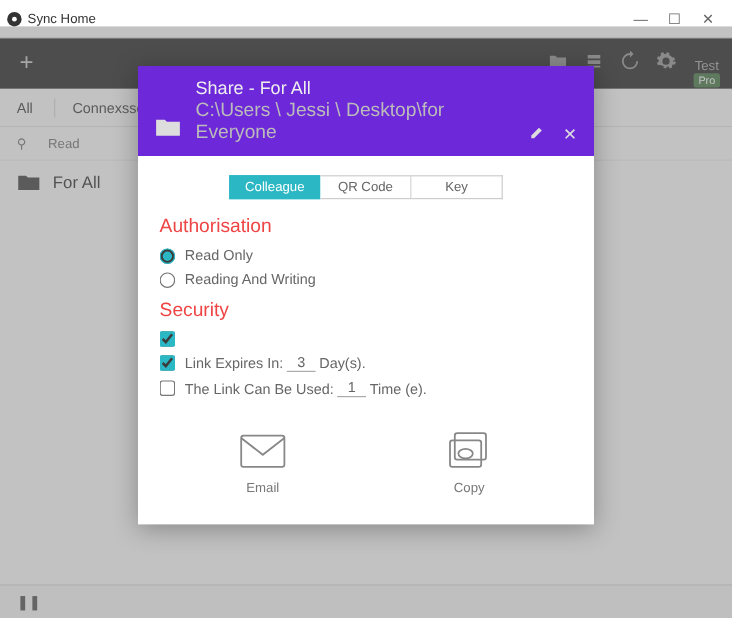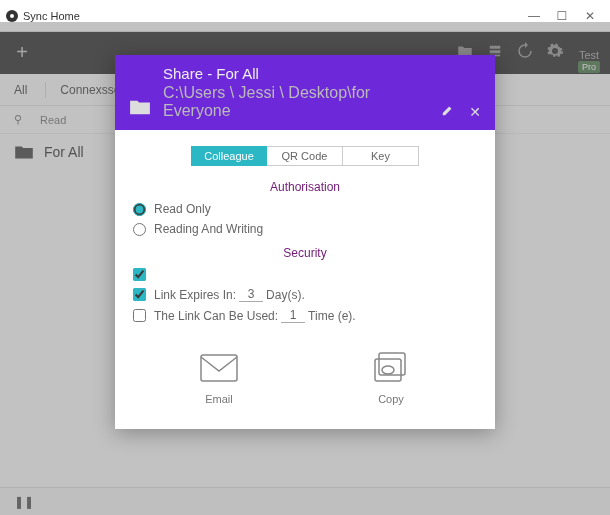--- a/index.html
+++ b/index.html
@@ -47,21 +47,21 @@
 .modal-header .mh-path { font-size: 16px; color: #bbb; margin-top: 2px; }
 .modal-header .mh-btn { color: #ddd; cursor: pointer; margin-left: 14px; font-size: 14px; }
 .modal-header .mh-btn svg { width: 14px; height: 14px; fill: #ddd; }
 
 .modal-body { padding: 16px 18px 24px; font-size: 12px; color: #555; }
 .tabs { display: flex; justify-content: center; margin-bottom: 14px; }
 .tab { border: 1px solid #ccc; padding: 3px 0; width: 76px; text-align: center; font-size: 11px; color: #666; cursor: pointer; background: #fff; }
 .tab + .tab { border-left: none; }
 .tab.active { background: #2bb8c4; color: #fff; border-color: #2bb8c4; }
 
-.section-title { font-size: 12px; color: #701a75; margin: 10px 0 8px; text-align: center; }
+.section-title { font-size: 16px; color: #ef4444; margin: 10px 0 8px; }
 .opt { display: flex; align-items: center; margin: 6px 0; font-size: 12px; color: #666; }
 .opt input { margin-right: 8px; }
 .opt .inline-input { width: 24px; border: none; border-bottom: 1px solid #aaa; text-align: center; margin: 0 3px; font-size: 12px; color: #666; }
 
 .actions { display: flex; justify-content: space-around; margin-top: 28px; }
 .action { text-align: center; cursor: pointer; color: #777; font-size: 11px; }
 .action .aicon { width: 44px; height: 34px; margin: 0 auto 8px; }
 .action svg { width: 44px; height: 34px; fill: none; stroke: #888; stroke-width: 1.5; }
 
 input[type=radio], input[type=checkbox] { accent-color: #2bb8c4; }

